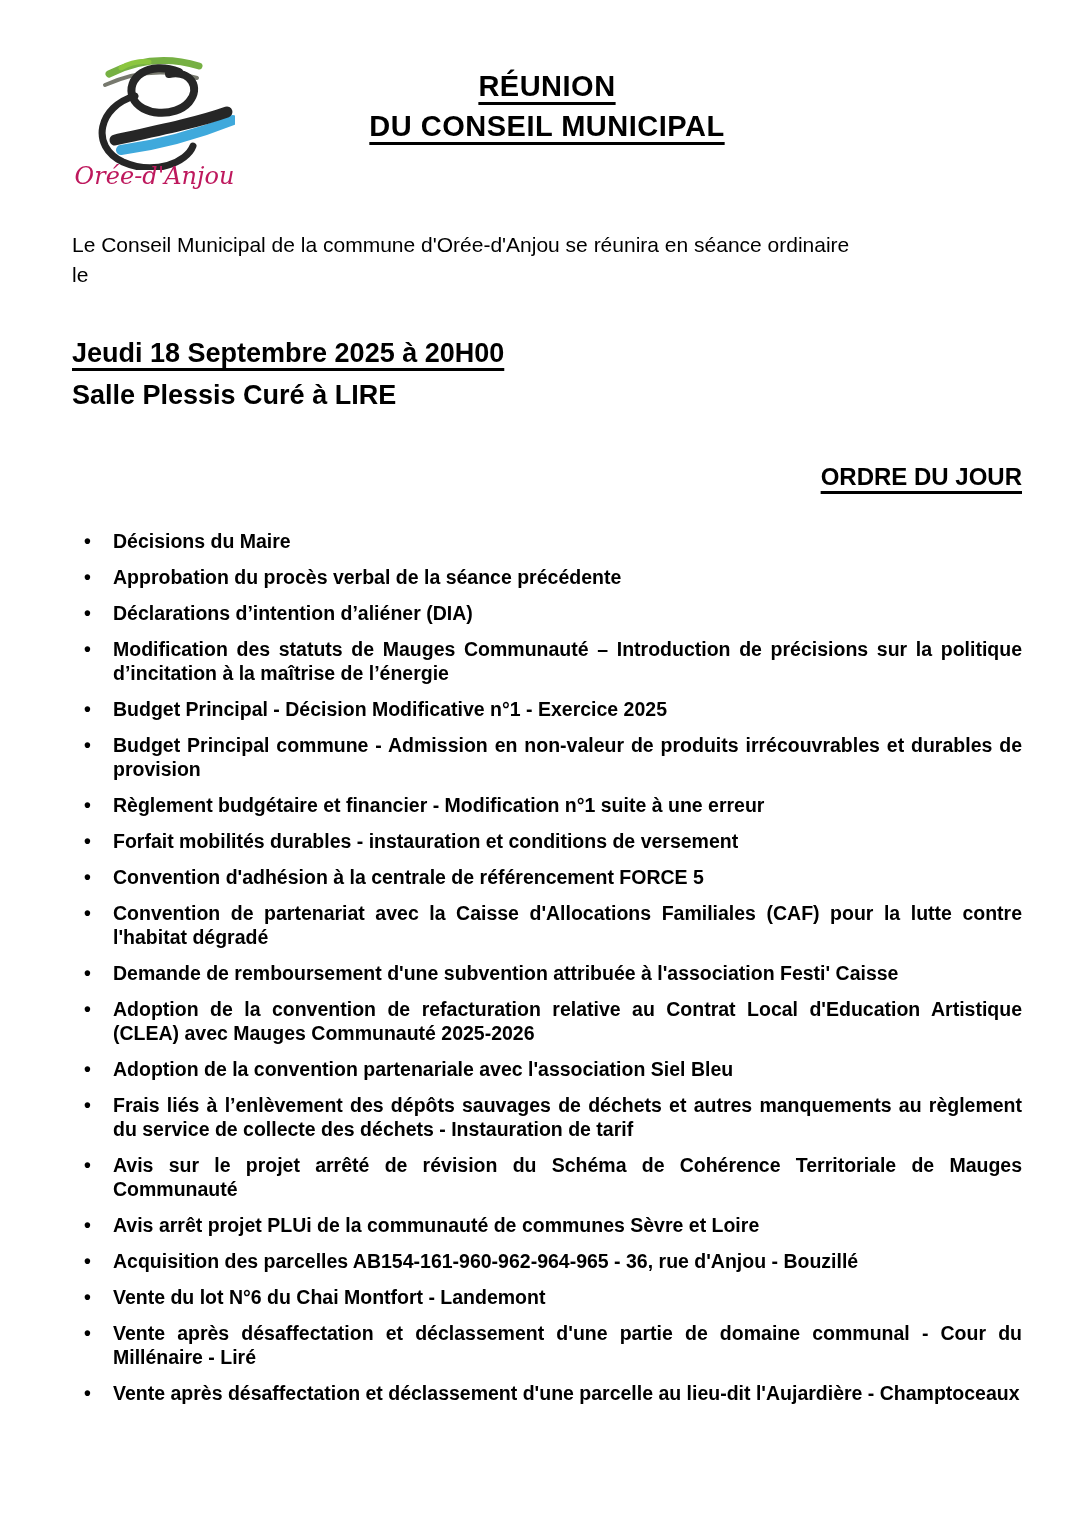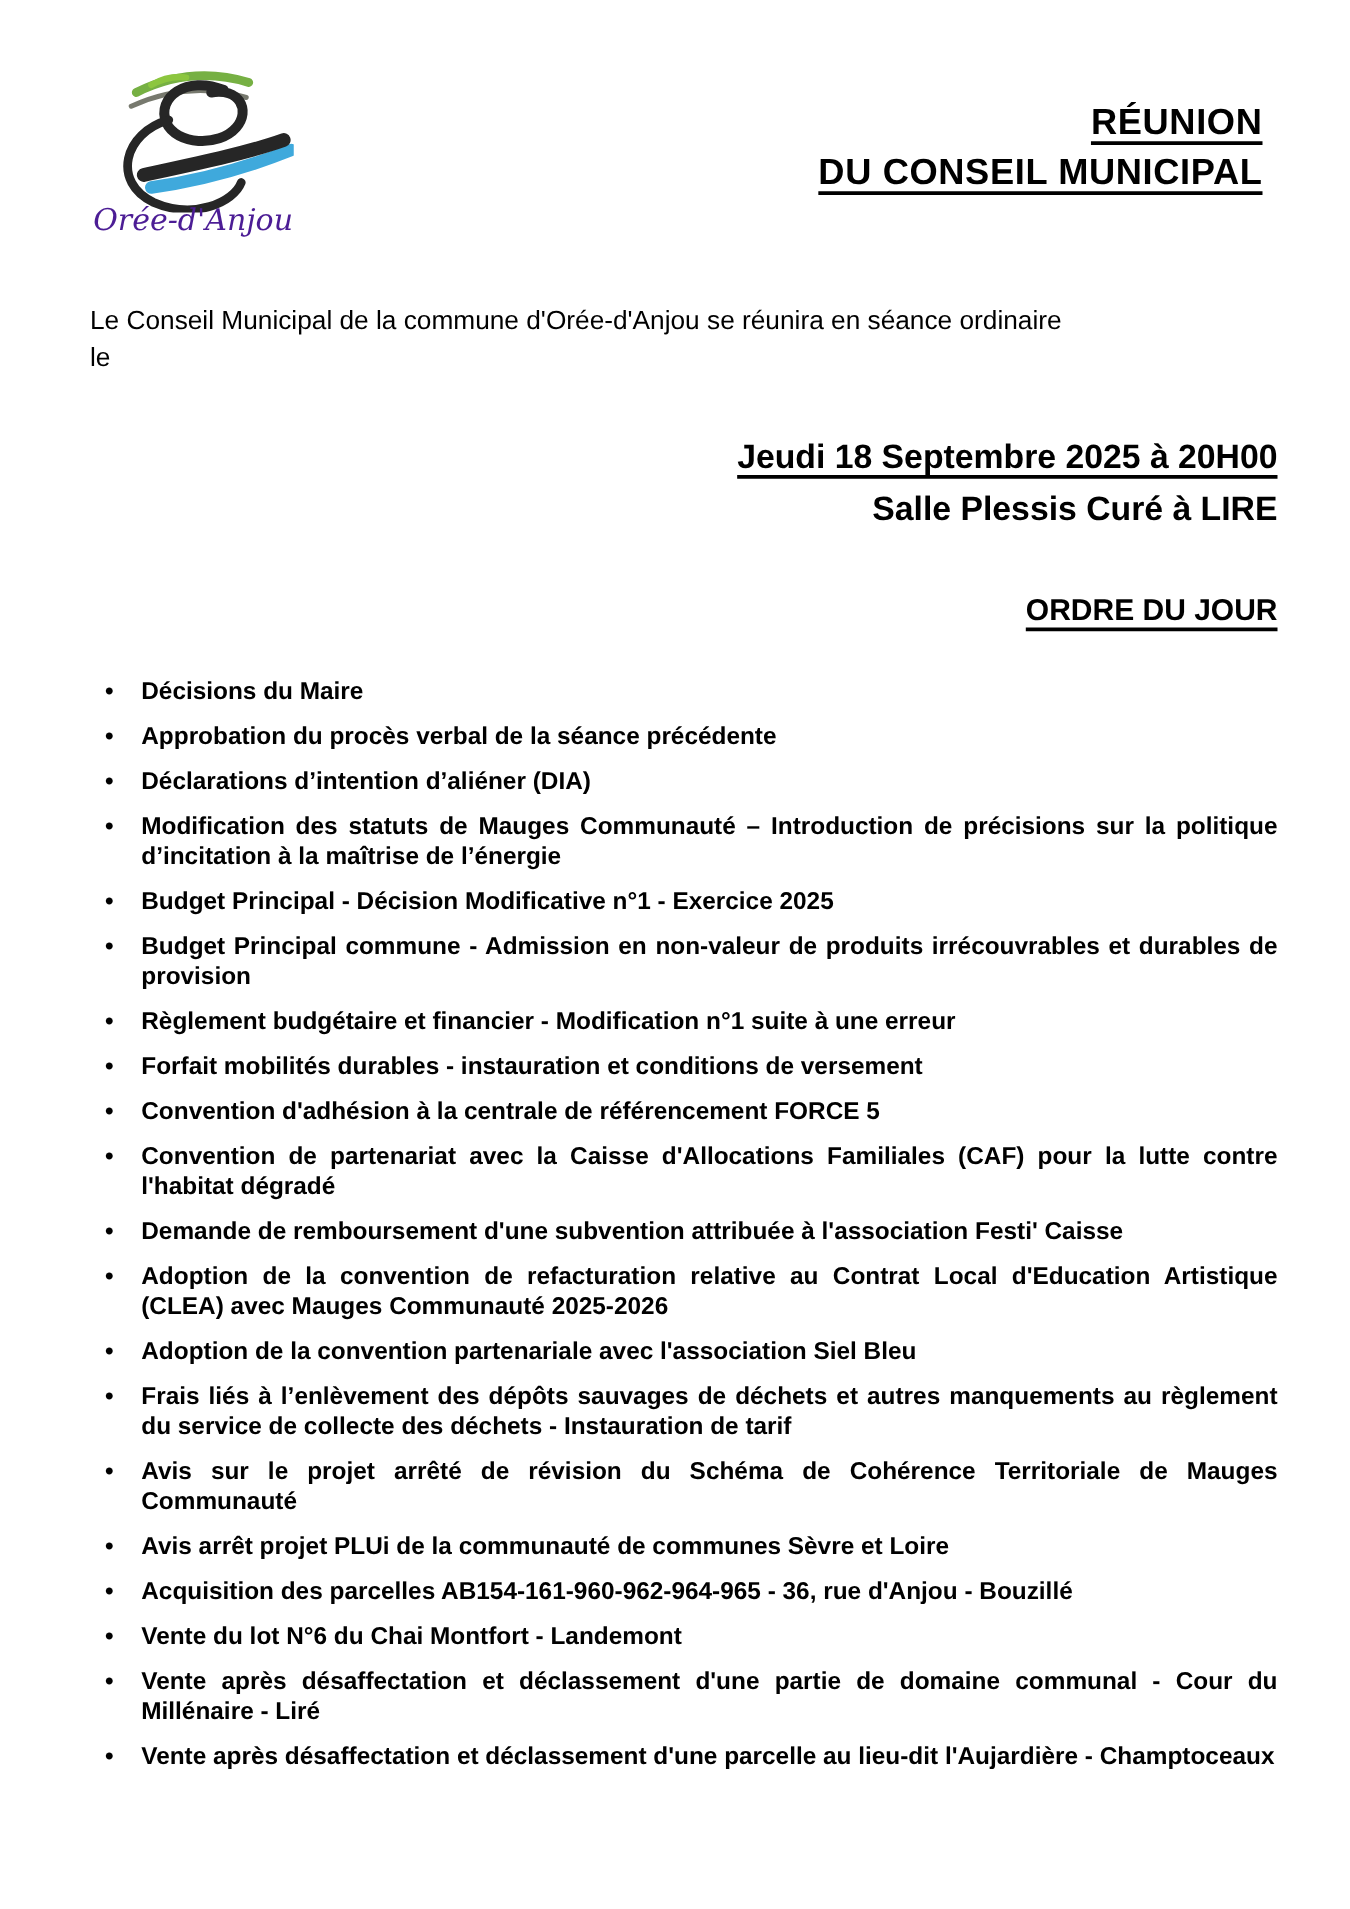--- a/index.html
+++ b/index.html
@@ -18,51 +18,51 @@
     left: 72px;
     top: 52px;
     width: 165px;
     text-align: center;
   }
   .logo svg { display: block; margin: 0 auto; }
   .logo-caption {
     font-family: "DejaVu Serif", serif;
     font-style: italic;
     font-size: 24px;
-    color: #4c1d95;
+    color: #be185d;
     margin-top: -8px;
     white-space: nowrap;
   }
   .content {
     padding: 0 58px 0 72px;
   }
   .doc-title {
-    margin: 12px;
+    margin: 0;
     padding-top: 66px;
-    text-align: right;
+    text-align: center;
     font-size: 29px;
     font-weight: bold;
     line-height: 1.38;
     letter-spacing: 0.5px;
   }
   .u {
     text-decoration: underline;
     text-decoration-thickness: 3px;
     text-underline-offset: 6px;
   }
   .intro {
     margin: 84px auto 0 auto;
     text-align: left;
     font-size: 21px;
     line-height: 1.45;
     max-width: 960px;
   }
   .meeting {
     margin-top: 42px;
-    text-align: right;
+    text-align: left;
     font-weight: bold;
     font-size: 27px;
     line-height: 1.55;
   }
   .agenda-heading {
     margin: 46px 0 0 0;
     text-align: right;
     font-size: 24px;
     font-weight: bold;
   }

